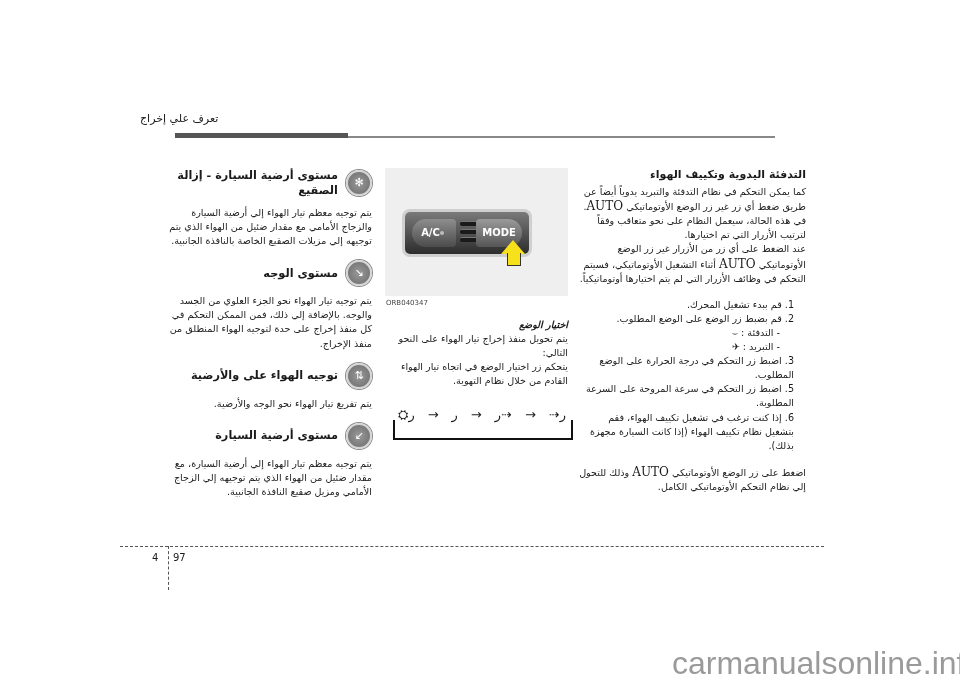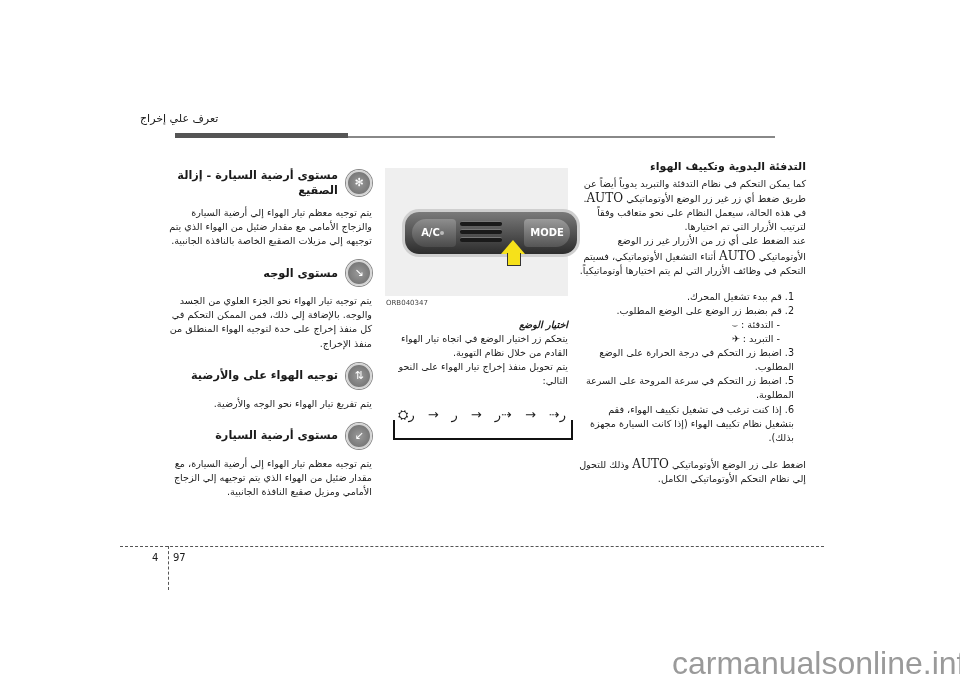--- a/index.html
+++ b/index.html
@@ -8,29 +8,29 @@
   .header-title { position:absolute; left:140px; top:112px; width:180px; text-align:left;
                   font-size:11px; direction:rtl; unicode-bidi:plaintext; }
   .header-bar-dark { position:absolute; left:175px; top:133px; width:173px; height:5px; background:#555; }
   .header-bar-line { position:absolute; left:175px; top:136px; width:600px; height:2px; background:#888; }
 
   .col { position:absolute; direction:rtl; text-align:right; font-size:9.6px; line-height:14.1px; }
   .col-right { left:570px; top:160px; width:236px; }
   .col-mid { left:385px; top:168px; width:183px; }
   .col-left { left:160px; top:168px; width:212px; }
 
-  .sec-title { font-weight:bold; font-size:11px; margin:0 0 3px 0; }
+  .sec-title { font-weight:bold; font-size:11px; margin:8px 0 3px 0; }
   p { margin:0; }
   .auto { font-family:"DejaVu Serif", serif; font-size:12px; }
   .list { margin:12px; padding:0; list-style:none; }
   .list li { margin:0; }
   .sub { padding-right:14px; }
 
   .figure { position:relative; width:183px; height:128px; background:#efefef; margin-bottom:0; }
-  .ctrl-panel { position:absolute; left:20px; top:44px; width:172px; height:42px; border-radius:14px;
+  .ctrl-panel { position:absolute; left:20px; top:44px; width:124px; height:42px; border-radius:5px;
                 background:linear-gradient(#7a7a7a,#2c2c2c); box-shadow:0 0 0 3px #cfcfcf; }
   .btn-ac { position:absolute; left:7px; top:7px; width:44px; height:28px; border-radius:14px 4px 4px 14px;
             background:linear-gradient(#8e8e8e,#4b4b4b); color:#fff; font-size:10px; line-height:28px; text-align:center; font-weight:bold; }
   .btn-ac .led { display:inline-block; width:4px; height:4px; border-radius:50%; background:#bbb; margin-right:3px; vertical-align:middle; }
   .vent { position:absolute; left:55px; top:9px; width:42px; height:24px; }
   .vent div { height:4px; background:#1a1a1a; border-radius:2px; margin-bottom:3px; border-top:1px solid #777; }
   .btn-mode { position:absolute; right:7px; top:7px; width:46px; height:28px; border-radius:4px 14px 14px 4px;
               background:linear-gradient(#9a9a9a,#555); color:#fff; font-size:10px; line-height:28px; text-align:center; font-weight:bold; }
   .arrow { position:absolute; left:128px; top:72px; width:0; height:0; }
   .arrow-head { position:absolute; left:-12px; top:0; width:0; height:0; border-left:12px solid transparent;
@@ -101,22 +101,22 @@
         </div>
       <div class="btn-mode">MODE</div>
     </div>
     <div class="arrow">
       <div class="arrow-head"></div>
         <div class="arrow-stem"></div>
     </div>
     <div class="fig-code">ORB040347</div>
   </div>
   <div class="mode-heading">اختيار الوضع</div>
+  <p>يتم تحويل منفذ إخراج تيار الهواء على النحو التالي:</p>
   <p>يتحكم زر اختيار الوضع في اتجاه تيار الهواء القادم من خلال نظام التهوية.</p>
-  <p>يتم تحويل منفذ إخراج تيار الهواء على النحو التالي:</p>
   <div class="mode-cycle">
     <div class="cycle-frame"></div>
     <div class="cycle-icons">
       <span>⛭ﺭ</span>
       <span>→</span>
       <span>ﺭ</span>
       <span>→</span>
       <span>ﺭ⇢</span>
       <span>→</span>
       <span>⇢ﺭ</span>

